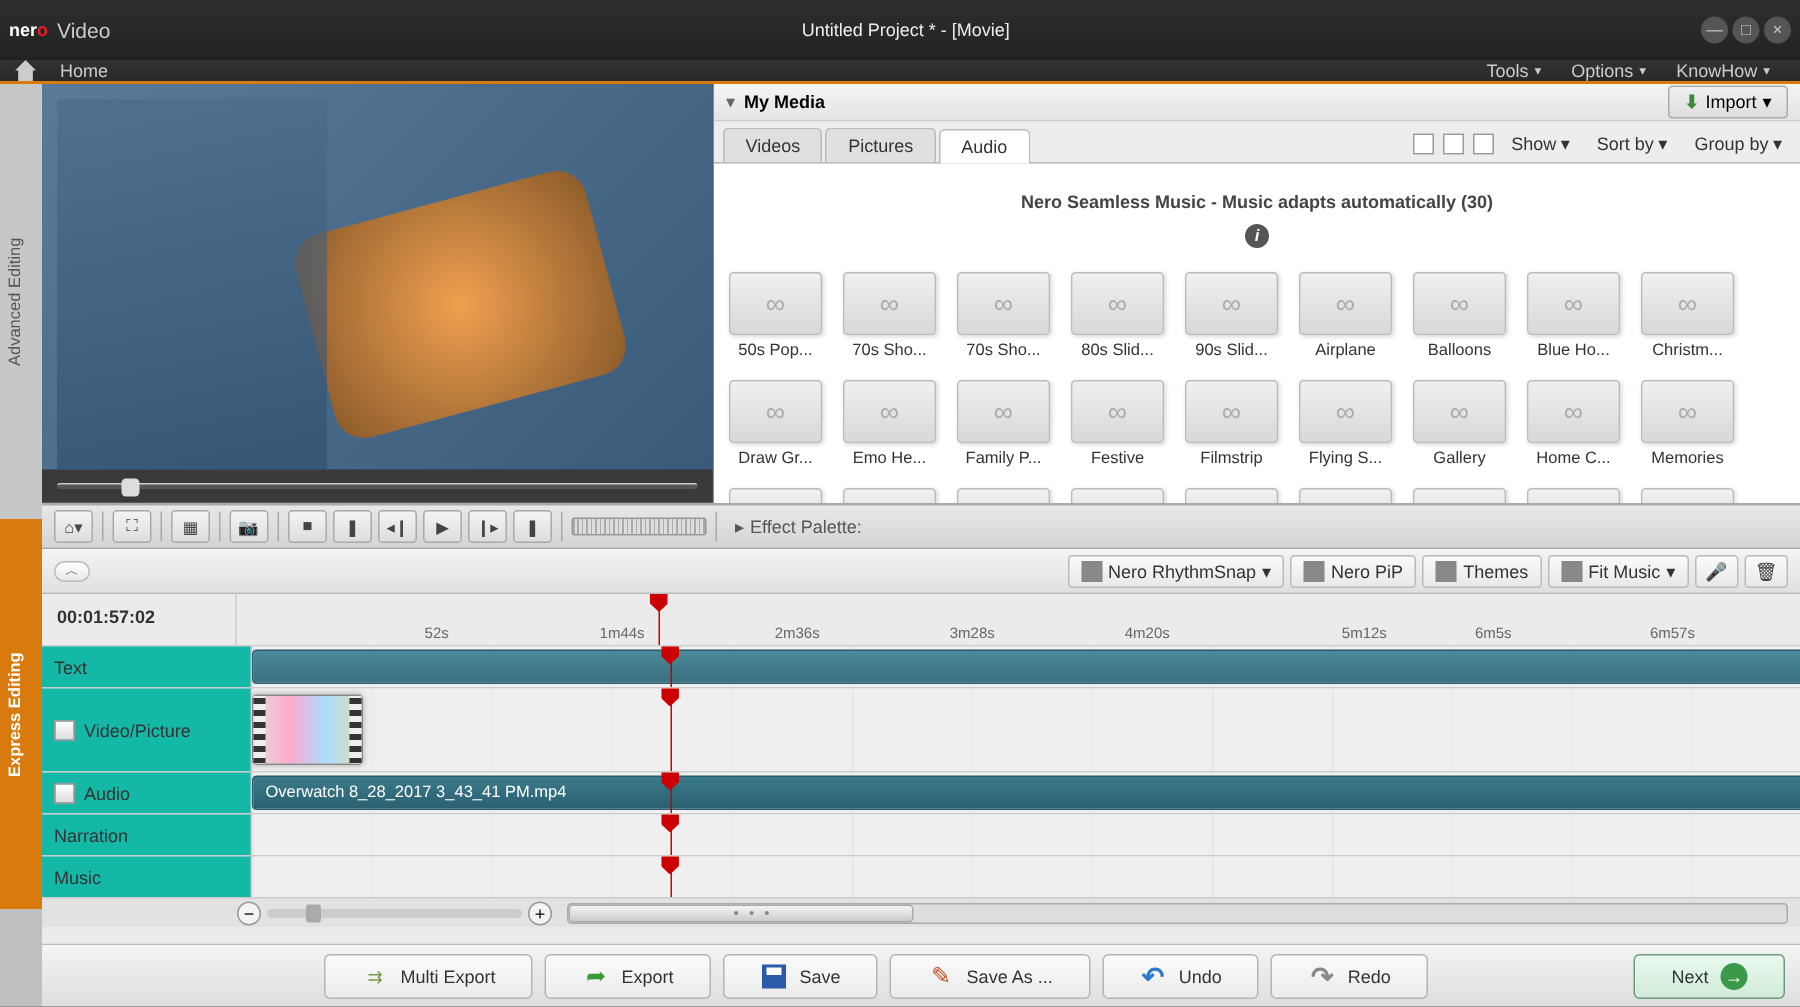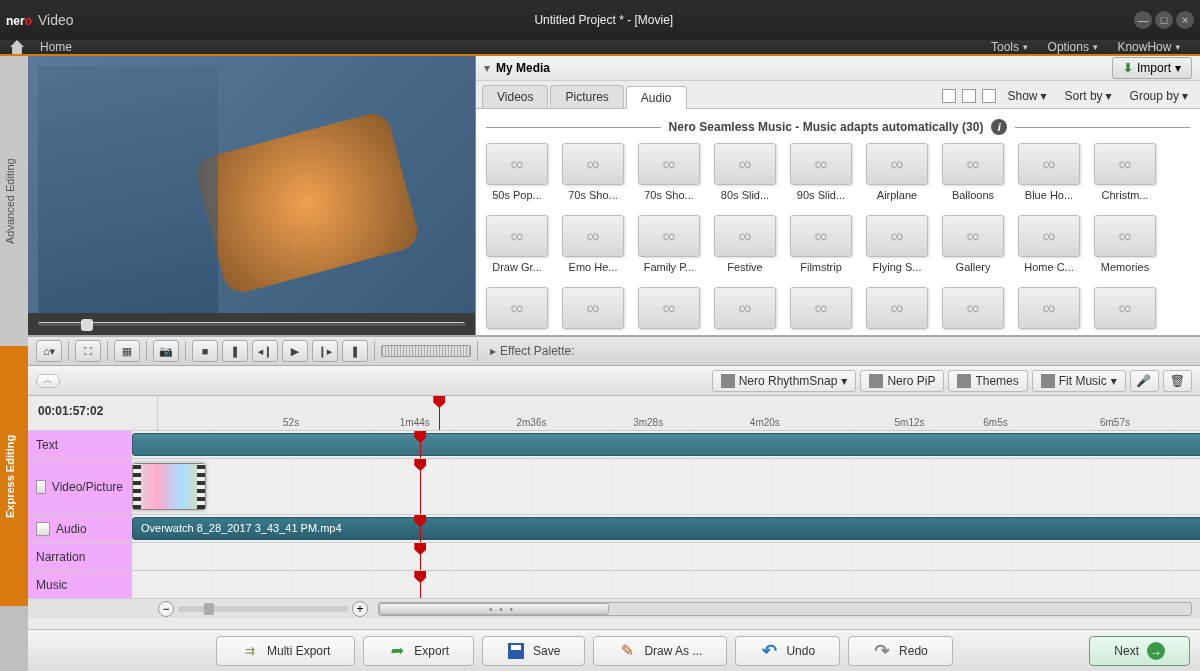--- a/index.html
+++ b/index.html
@@ -46,21 +46,21 @@
 .media-header { height:25px; background:linear-gradient(#f4f4f4,#e4e4e4); display:flex; align-items:center; padding:0 8px; border-bottom:1px solid #ccc; }
 .media-header .mtitle { font-weight:bold; flex:1; }
 .media-header .import-btn { background:linear-gradient(#f0f0f0,#ddd); border:1px solid #aaa; border-radius:3px; padding:3px 10px; cursor:pointer; display:flex; align-items:center; gap:4px; }
 .media-tabs-row { height:28px; display:flex; align-items:flex-end; padding:0 6px; background:#ededed; border-bottom:1px solid #bbb; }
 .media-tab { padding:4px 14px; background:#e0e0e0; border:1px solid #bbb; border-bottom:none; border-radius:4px 4px 0 0; margin-right:2px; cursor:pointer; color:#333; }
 .media-tab.active { background:#fff; font-weight:normal; position:relative; top:1px; }
 .media-toolbar { margin-left:auto; display:flex; align-items:center; gap:6px; padding-bottom:3px; }
 .media-toolbar .viewbtn { width:14px; height:14px; border:1px solid #999; background:#fff; cursor:pointer; }
 .media-toolbar .sel { padding:2px 6px; cursor:pointer; display:flex; align-items:center; gap:3px; color:#333; }
 .media-body { flex:1; background:#fff; padding:6px 10px; overflow:auto; }
-.media-section-title { text-align:center; font-weight:bold; color:#444; padding:4px 0 8px; display:flex; align-items:center; gap:8px; }
+.media-section-title { text-align:center; font-weight:bold; color:#444; padding:4px 0 8px; display:flex; align-items:center; gap:8px;flex-direction:column; }
 .media-section-title .line { flex:1; height:1px; background:#999; }
 .media-section-title .info { width:16px; height:16px; border-radius:8px; background:#555; color:#fff; display:flex; align-items:center; justify-content:center; font-size:11px; font-style:italic; font-weight:bold; }
 .media-grid { display:flex; flex-wrap:wrap; gap:14px; }
 .media-item { width:62px; display:flex; flex-direction:column; align-items:center; cursor:pointer; }
 .media-thumb { width:62px; height:42px; background:linear-gradient(#f0f0f0,#d8d8d8); border:1px solid #bbb; border-radius:3px; display:flex; align-items:center; justify-content:center; color:#aaa; font-size:18px; box-shadow:1px 1px 3px rgba(0,0,0,0.15); }
 .media-label { margin-top:4px; font-size:11px; color:#333; white-space:nowrap; overflow:hidden; text-overflow:ellipsis; width:62px; text-align:center; }
 
 
 .transport { height:30px; background:linear-gradient(#e8e8e8,#d4d4d4); display:flex; align-items:center; padding:0 8px; gap:4px; border-bottom:1px solid #aaa; border-top:1px solid #aaa; }
 .tbtn { width:26px; height:22px; background:linear-gradient(#f4f4f4,#ddd); border:1px solid #aaa; border-radius:3px; display:flex; align-items:center; justify-content:center; cursor:pointer; color:#444; font-size:11px; }
@@ -79,21 +79,21 @@
 .timeline { flex:1; background:#ebebeb; display:flex; flex-direction:column; position:relative; }
 .timeline-ruler { height:34px; display:flex; }
 .timeline-ruler .tc-label { width:130px; padding:8px 10px; font-weight:bold; color:#333; font-size:12px; border-right:1px solid #ccc; }
 .timeline-ruler .ruler { flex:1; position:relative; background:#ebebeb; overflow:hidden; }
 .ruler .tick { position:absolute; bottom:2px; font-size:10px; color:#666; }
 .playhead { position:absolute; top:0; bottom:0; width:1px; background:#c00; z-index:10; }
 .playhead::before { content:""; position:absolute; top:-2px; left:-6px; width:12px; height:14px; background:#c00; clip-path:polygon(0 0,100% 0,100% 60%,50% 100%,0 60%); }
 
 .track { height:28px; display:flex; border-top:1px solid #ccc; }
 .track.tall { height:56px; }
-.track-head { width:104px; background:#f0abfc; border-right:1px solid #ccc; display:flex; align-items:center; padding:0 8px; color:#333; font-size:11px; gap:6px; }
+.track-head { width:140px; background:#14b8a6; border-right:1px solid #ccc; display:flex; align-items:center; padding:0 8px; color:#333; font-size:11px; gap:6px; }
 .track-head .chk { width:14px; height:14px; border:1px solid #999; background:linear-gradient(#fff,#ddd); }
 .track-body { flex:1; background:repeating-linear-gradient(90deg,#e8e8e8 0,#e8e8e8 1px,#efefef 1px,#efefef 80px); position:relative; overflow:hidden; }
 .clip { position:absolute; top:2px; bottom:2px; border-radius:3px; border:1px solid #2a5a6a; }
 .clip.text { left:0; right:-200px; background:linear-gradient(#4a8a9a,#3a7080); }
 .clip.video { left:0; width:74px; background:linear-gradient(90deg,#ddd,#fac,#adf,#dda); top:4px; bottom:4px; border:1px solid #888; box-shadow:0 0 4px rgba(0,0,0,0.3); }
 .clip.video::before, .clip.video::after { content:""; position:absolute; top:0; bottom:0; width:8px; background:repeating-linear-gradient(0deg,#333 0,#333 4px,#eee 4px,#eee 8px); }
 .clip.video::before { left:0; } .clip.video::after { right:0; }
 .clip.audio { left:0; right:-200px; background:linear-gradient(#3a7a8a,#2a6070); color:#fff; padding:4px 8px; font-size:11px; }
 
 
@@ -460,21 +460,21 @@
           <span>Export</span>
         </div>
         <div class="actbtn">
           <span class="aicon">
               <span class="save-icon"></span>
             </span>
           <span>Save</span>
         </div>
         <div class="actbtn">
           <span class="aicon" style="color:#c05020;font-size:16px;">✎</span>
-          <span>Draw As ...</span>
+          <span>Save As ...</span>
         </div>
         <div class="actbtn">
           <span class="aicon undo-icon">↶</span>
           <span>Undo</span>
         </div>
         <div class="actbtn">
           <span class="aicon" style="color:#888;font-size:18px;font-weight:bold;">↷</span>
           <span>Redo</span>
         </div>
         <div class="actbtn next">

